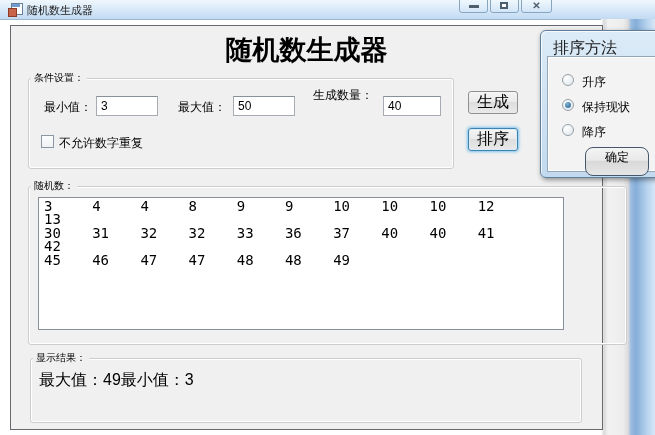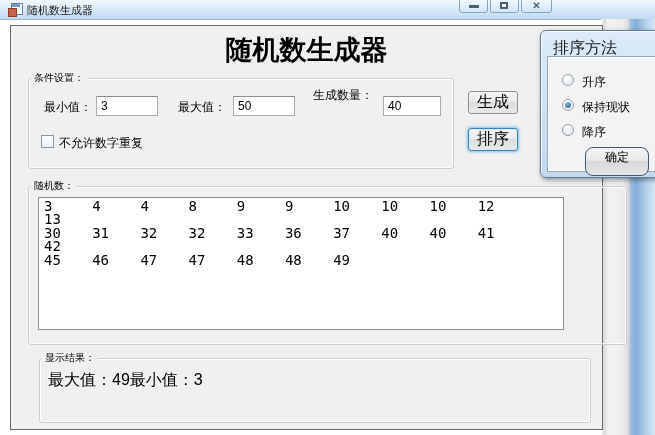--- a/index.html
+++ b/index.html
@@ -45,21 +45,21 @@
   .groupbox{
     position:absolute;border:1px solid #cdcdcd;border-radius:3px;
     box-shadow:inset 0 0 0 1px #ffffff;
   }
   .gb-label{
     position:absolute;top:-8px;left:2px;background:#f0f0f0;padding:0 3px;
     font-size:10px;white-space:nowrap;
   }
   .gb-cond{left:17px;top:52px;width:424px;height:89px;}
   .gb-rand{left:17px;top:160px;width:550px;height:157px;padding-left:47px;}
-  .gb-result{left:28px;top:332px;width:550px;height:63px;}
+  .gb-result{left:19px;top:332px;width:550px;height:63px;}
   .fld-label{position:absolute;white-space:nowrap;font-size:12px;}
   .textbox{
     position:absolute;height:20px;box-sizing:border-box;
     border:1px solid #a6acb2;border-top-color:#8a9097;background:#fff;
     font-family:"Liberation Sans",sans-serif;font-size:12px;padding:1px 4px;outline:none;
   }
   .checkbox{
     position:absolute;left:12px;top:56px;width:13px;height:13px;box-sizing:border-box;
     background:linear-gradient(#fdfdfd,#eef1f3);border:1px solid #8b97a3;
   }

